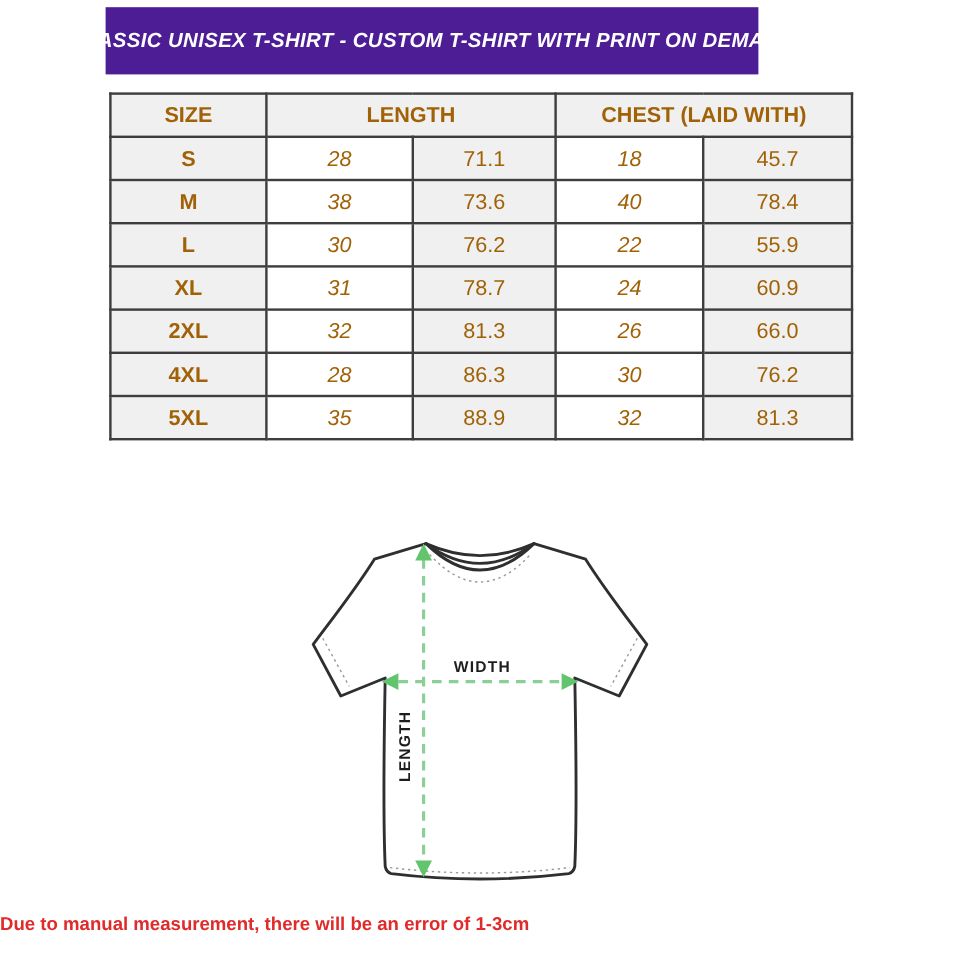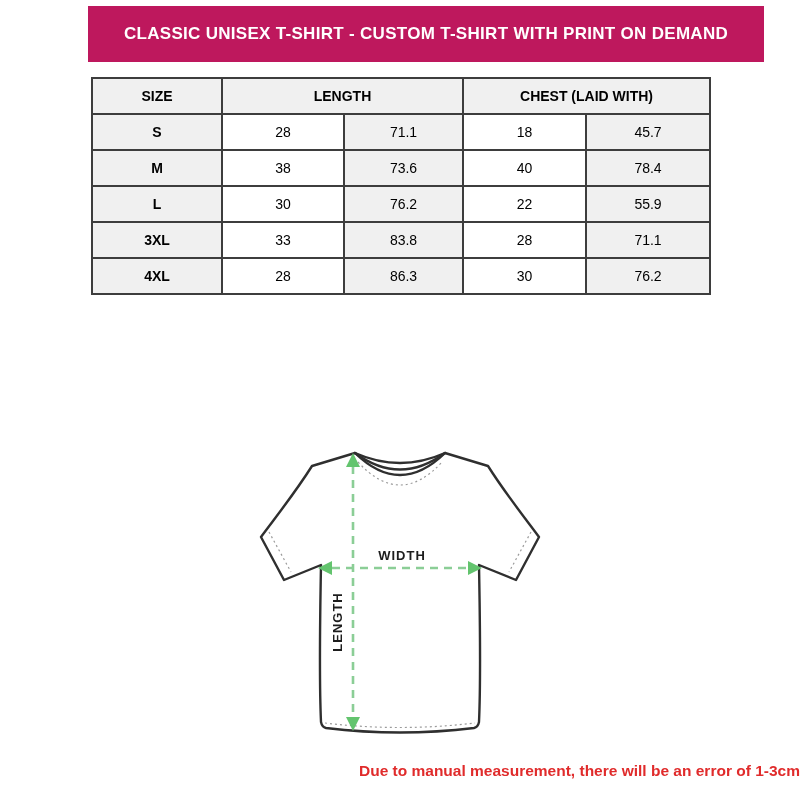--- a/index.html
+++ b/index.html
@@ -14,26 +14,27 @@
     height: 800px;
     background: #ffffff;
     overflow: hidden;
   }
 
   
   .banner {
     position: absolute;
     left: 88px;
     top: 6px;
-    width: 676px;
+    width: 544px;
     height: 56px;
-    background: #be185d;
+    background: #4c1d95;
     display: flex;
     align-items: center;
     justify-content: center;
+    font-style: italic;
   }
   .banner-text {
     color: #ffffff;
     font-size: 17px;
     font-weight: 700;
     letter-spacing: 0.3px;
     white-space: nowrap;
   }
 
   
@@ -43,49 +44,49 @@
     top: 77px;
     width: 618px;
     border-collapse: collapse;
     table-layout: fixed;
   }
   table.size-table td, table.size-table th {
     border: 2px solid #3d3d3d;
     height: 34px;
     text-align: center;
     vertical-align: middle;
-    font-size: 14px;
-    color: #000000;
+    font-size: 18px;
+    color: #a16207;
     padding: 0;
   }
   table.size-table th {
     font-weight: 700;
     background: #F0F0F0;
   }
   td.cell-gray { background: #F0F0F0; }
-  td.cell-white { background: #ffffff; }
+  td.cell-white { background: #ffffff; font-style: italic; }
   td.size-col { font-weight: 700; }
   td.num { font-weight: 500; }
 
   
   .diagram {
     position: absolute;
     left: 250px;
     top: 438px;
     width: 300px;
     height: 322px;
   }
 
   
   .footnote {
     position: absolute;
     left: 0;
     top: 762px;
     width: 800px;
-    text-align: right;
+    text-align: left;
     color: #E02B2B;
     font-size: 15.5px;
     font-weight: 700;
   }
 </style>
 </head>
 <body>
 
 <div class="page">
 
@@ -124,32 +125,46 @@
         <td class="cell-gray num">78.4</td>
       </tr>
       <tr>
         <td class="cell-gray size-col">L</td>
         <td class="cell-white num">30</td>
         <td class="cell-gray num">76.2</td>
         <td class="cell-white num">22</td>
         <td class="cell-gray num">55.9</td>
       </tr>
       <tr>
-        <td class="cell-gray size-col">3XL</td>
-        <td class="cell-white num">33</td>
-        <td class="cell-gray num">83.8</td>
-        <td class="cell-white num">28</td>
-        <td class="cell-gray num">71.1</td>
+        <td class="cell-gray size-col">XL</td>
+        <td class="cell-white num">31</td>
+        <td class="cell-gray num">78.7</td>
+        <td class="cell-white num">24</td>
+        <td class="cell-gray num">60.9</td>
+      </tr>
+      <tr>
+        <td class="cell-gray size-col">2XL</td>
+        <td class="cell-white num">32</td>
+        <td class="cell-gray num">81.3</td>
+        <td class="cell-white num">26</td>
+        <td class="cell-gray num">66.0</td>
       </tr>
       <tr>
         <td class="cell-gray size-col">4XL</td>
         <td class="cell-white num">28</td>
         <td class="cell-gray num">86.3</td>
         <td class="cell-white num">30</td>
         <td class="cell-gray num">76.2</td>
+      </tr>
+      <tr>
+        <td class="cell-gray size-col">5XL</td>
+        <td class="cell-white num">35</td>
+        <td class="cell-gray num">88.9</td>
+        <td class="cell-white num">32</td>
+        <td class="cell-gray num">81.3</td>
       </tr>
     </tbody>
   </table>
 
   <svg class="diagram" viewBox="0 0 300 322">
 
     <g fill="#ffffff" stroke="#2f2f2f" stroke-width="2.4" stroke-linejoin="round" stroke-linecap="round">
       <path d="M 105,15
                L 62,28
                C 45,55 25,80 11,99

